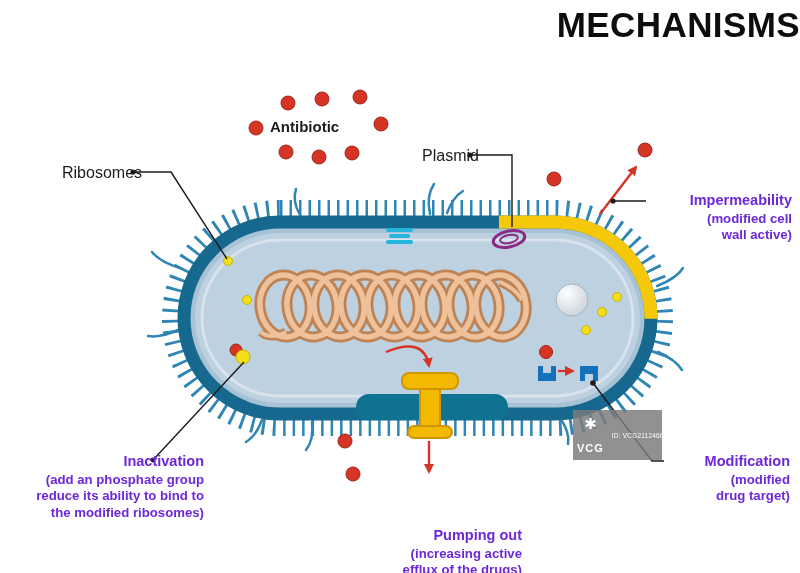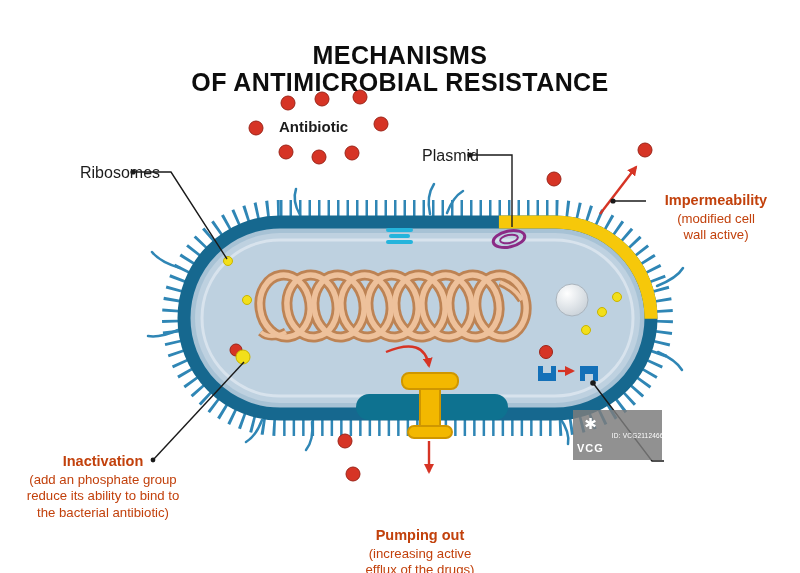--- a/index.html
+++ b/index.html
@@ -1,25 +1,25 @@
 <!DOCTYPE html>
 <html><head>
 <meta charset="utf-8">
 <style>
   html,body{margin:0;padding:0;background:#fff;}
   .canvas{position:relative;width:800px;height:573px;background:#ffffff;overflow:hidden;
           font-family:"Liberation Sans",sans-serif;color:#111;}
   svg.base{position:absolute;left:0;top:0;}
-  .title{position:absolute;top:6px;left:0;width:800px;text-align:center;
-         font-weight:bold;font-size:25px;line-height:1.08;letter-spacing:.4px;color:#0d0d0d;margin-top:36px;}
+  .title{position:absolute;top:6px;left:0;width:800px;text-align:right;
+         font-weight:bold;font-size:35px;line-height:1.08;letter-spacing:.4px;color:#0d0d0d;}
   .lbl{position:absolute;font-size:16px;color:#1c1c1c;white-space:nowrap;}
   .lbl.bold{font-weight:bold;font-size:15px;}
-  .block{position:absolute;text-align:center;color:#c2410c;line-height:1.28;}
+  .block{position:absolute;text-align:right;color:#6d28d9;line-height:1.28;}
   .block .b{font-weight:bold;font-size:14.5px;margin-bottom:1px;}
-  .block .line{font-size:13.2px;}
+  .block .line{font-size:13.2px;font-weight:bold;}
   .watermark{position:absolute;left:573px;top:410px;width:89px;height:50px;
              background:rgba(124,124,124,.84);display:flex;align-items:center;gap:4px;
              padding:3px 4px;box-sizing:border-box;color:#fff;}
   .wm-left{display:flex;flex-direction:column;align-items:center;line-height:1;}
   .wm-star{font-size:15px;}
   .wm-brand{font-size:11px;font-weight:bold;letter-spacing:1px;margin-top:12px;}
   .wm-div{width:1px;height:32px;background:rgba(255,255,255,.85);}
   .wm-id{font-size:6.5px;white-space:nowrap;letter-spacing:.2px;}
 </style>
 </head>
@@ -160,46 +160,50 @@
       <circle cx="133" cy="172" r="2.6"></circle>
       <circle cx="470" cy="155" r="2.6"></circle>
       <circle cx="613" cy="201" r="2.6"></circle>
       <circle cx="153" cy="460" r="2.4"></circle>
       <circle cx="593" cy="383" r="2.8"></circle>
     </g>
   </svg>
 
   <div class="title">
     <div>MECHANISMS</div>
-    <div>OF ANTIMICROBIAL RESISTANCE</div>
-  </div>
-
-  <div class="lbl bold" style="left:270px;top:118px;margin-left:9px;">Antibiotic</div>
+  </div>
+
+  <div class="lbl bold" style="left:270px;top:118px;">Antibiotic</div>
   <div class="lbl" style="left:422px;top:147px;">Plasmid</div>
-  <div class="lbl" style="left:80px;top:164px;">Ribosomes</div>
+  <div class="lbl" style="left:62px;top:164px;">Ribosomes</div>
 
   <div class="block" style="left:640px;top:191px;width:152px;">
     <div class="b">Impermeability</div>
     <div class="line">(modified cell</div>
     <div class="line">wall active)</div>
   </div>
 
   <div class="block" style="left:2px;top:452px;width:202px;">
     <div class="b">Inactivation</div>
     <div class="line">(add an phosphate group</div>
     <div class="line">reduce its ability to bind to</div>
-    <div class="line">the bacterial antibiotic)</div>
+    <div class="line">the modified ribosomes)</div>
   </div>
 
   <div class="block" style="left:318px;top:526px;width:204px;">
     <div class="b">Pumping out</div>
     <div class="line">(increasing active</div>
     <div class="line">efflux of the drugs)</div>
   </div>
 
+  <div class="block" style="left:664px;top:452px;width:126px;">
+    <div class="b">Modification</div>
+    <div class="line">(modified</div>
+    <div class="line">drug target)</div>
+  </div>
 
   <div class="watermark">
     <div class="wm-left">
       <span class="wm-star">✱</span>
       <span class="wm-brand">VCG</span>
     </div>
     <div class="wm-div"></div>
     <div class="wm-id">ID: VCG211246690135</div>
   </div>
 

